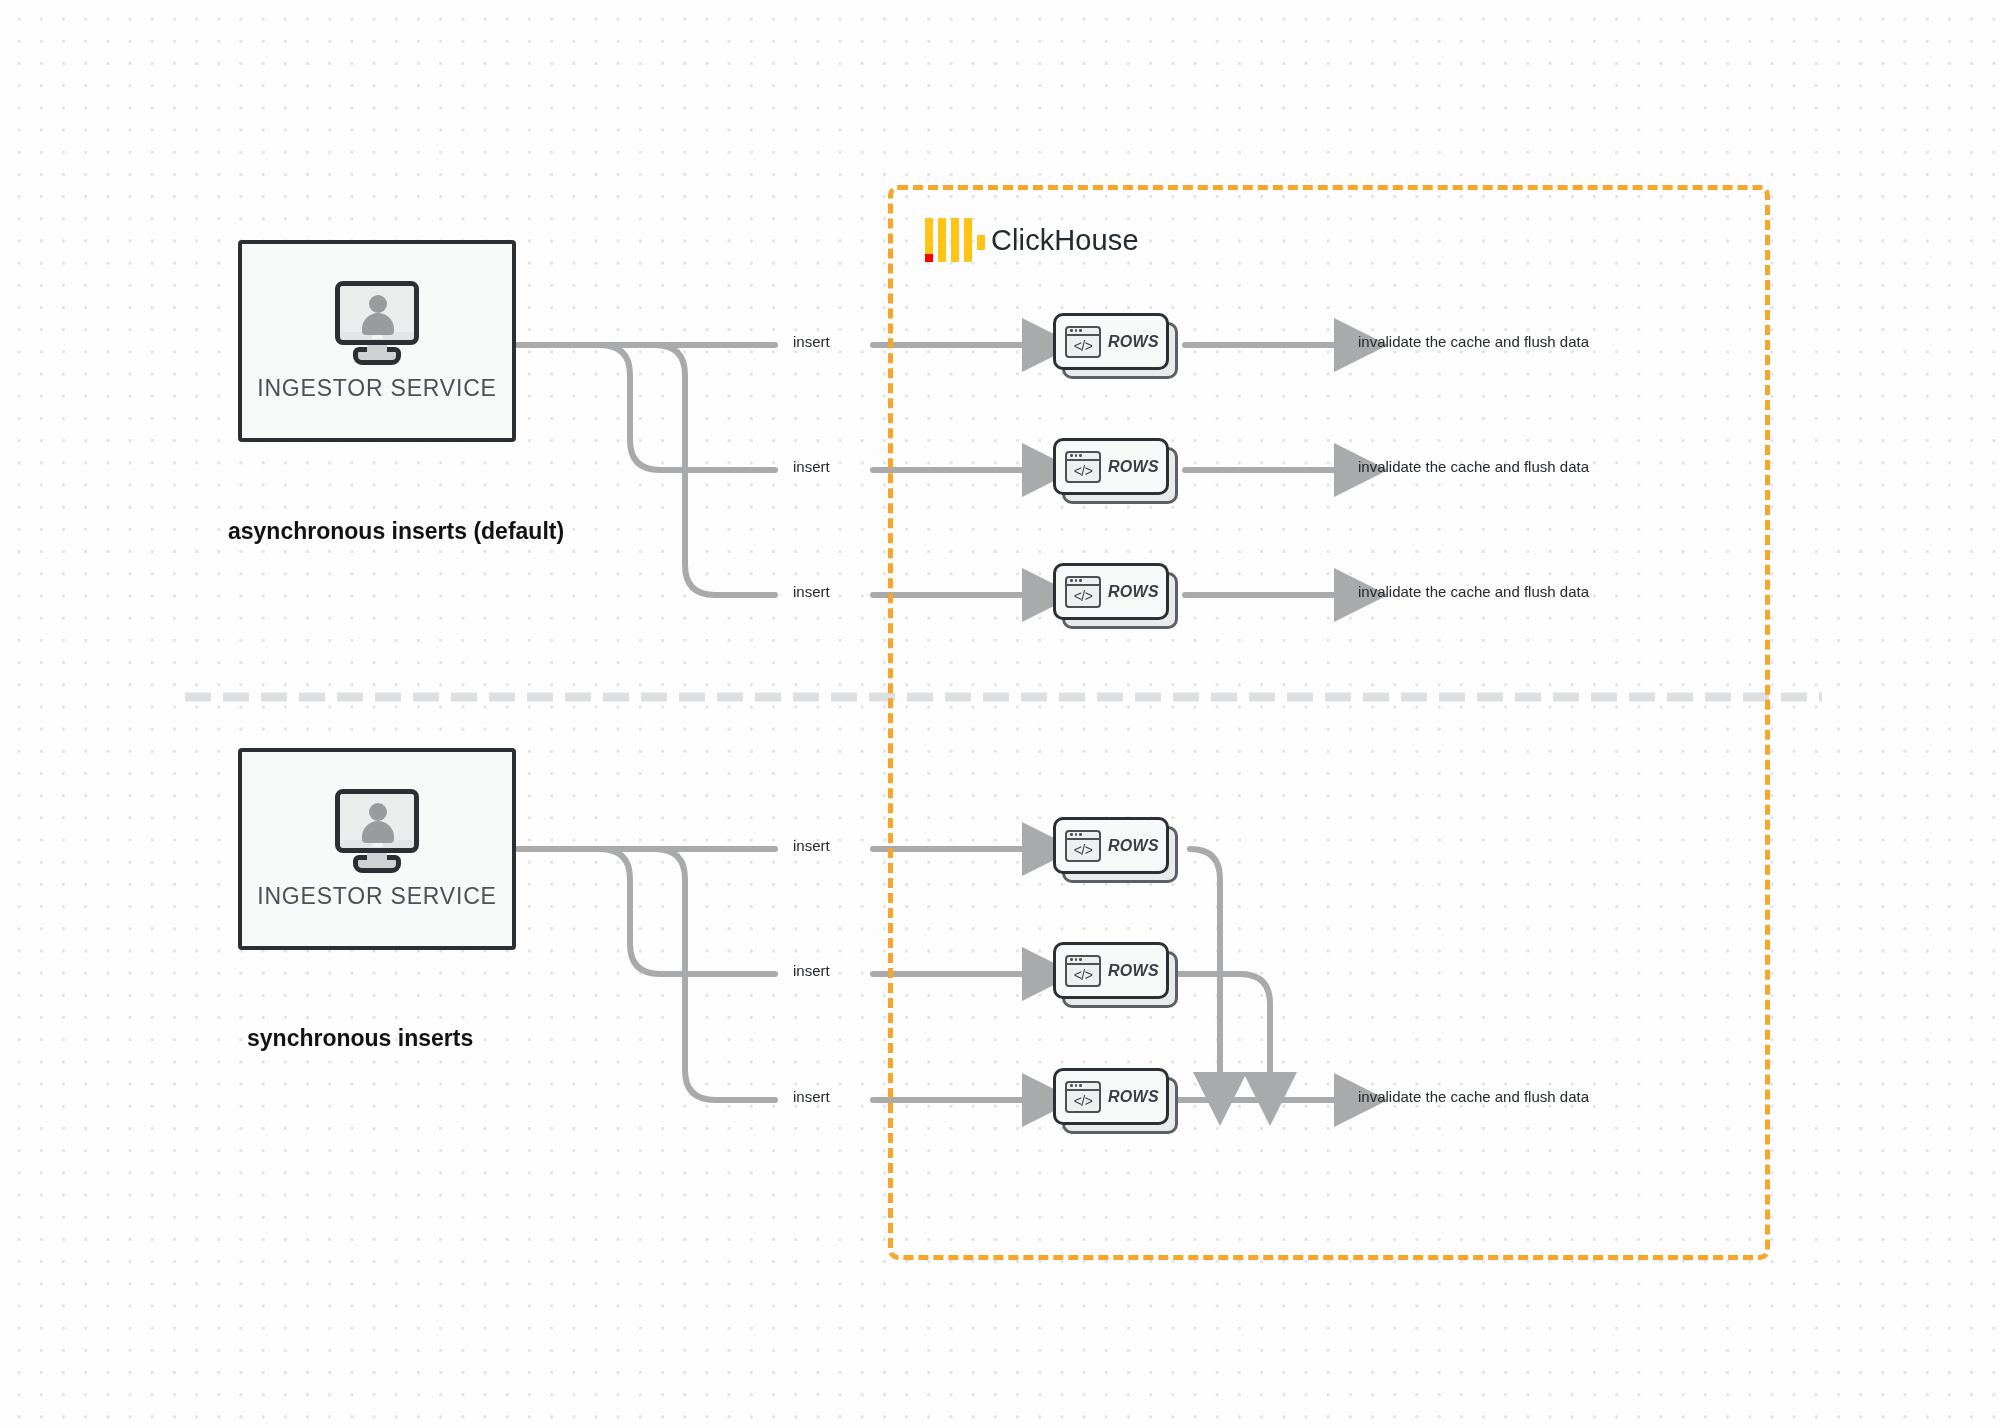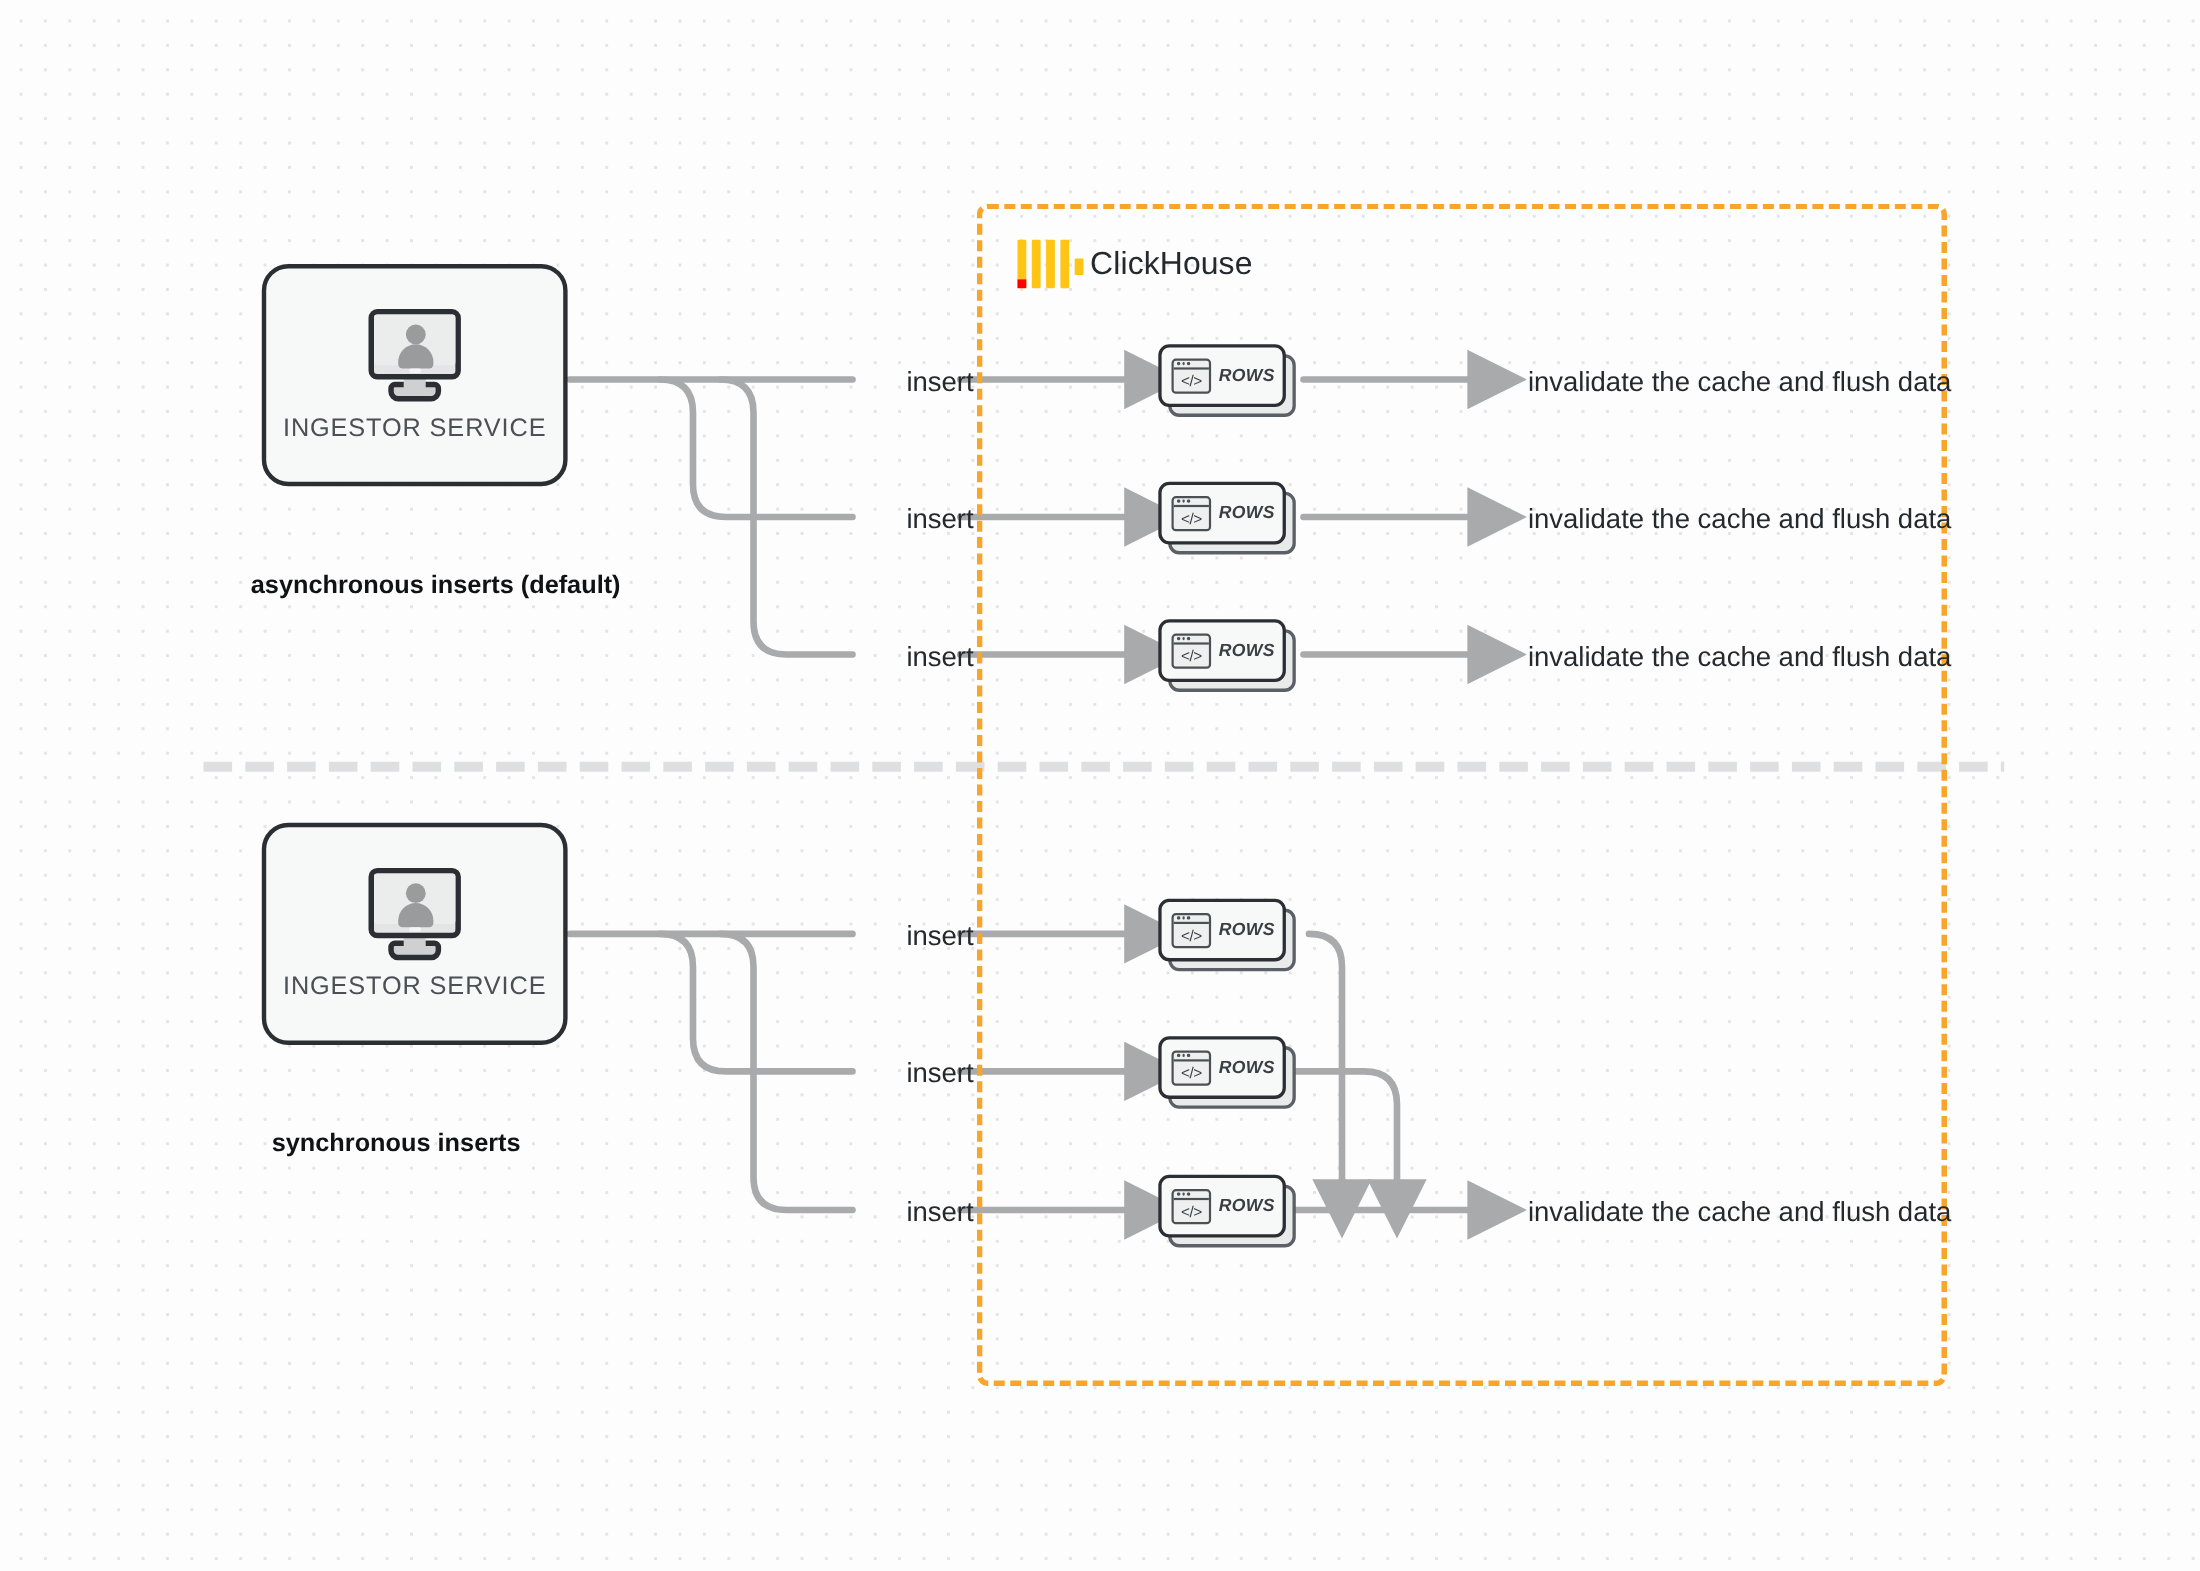--- a/index.html
+++ b/index.html
@@ -91,21 +91,21 @@
     white-space: nowrap;
   }
 
   
   .service-box {
     position: absolute;
     width: 278px;
     height: 202px;
     background: #f7f8f8;
     border: 4px solid #2b2f33;
-    border-radius: 24px;
+    border-radius: 4px;
     box-sizing: border-box;
     display: flex;
     flex-direction: column;
     align-items: center;
     justify-content: center;
   }
   .service-box.sync  { left: 238px; top: 240px; }
   .service-box.async { left: 238px; top: 748px; }
 
   .monitor {
@@ -258,24 +258,23 @@
     font-size: 16px;
     font-style: italic;
     font-weight: bold;
     color: #3a3f44;
     letter-spacing: 0.3px;
   }
 
   
   .wire-label {
     position: absolute;
-    font-size: 25px;
+    font-size: 15px;
     color: #24292e;
     white-space: nowrap;
-    margin-left: 31px;
   }
   .wire-label.insert { text-align: left; }
 </style>
 </head>
 <body>
 
 <div id="canvas">
 
   <svg id="wires" viewBox="0 0 2000 1428" xmlns="http://www.w3.org/2000/svg">
     <defs>

